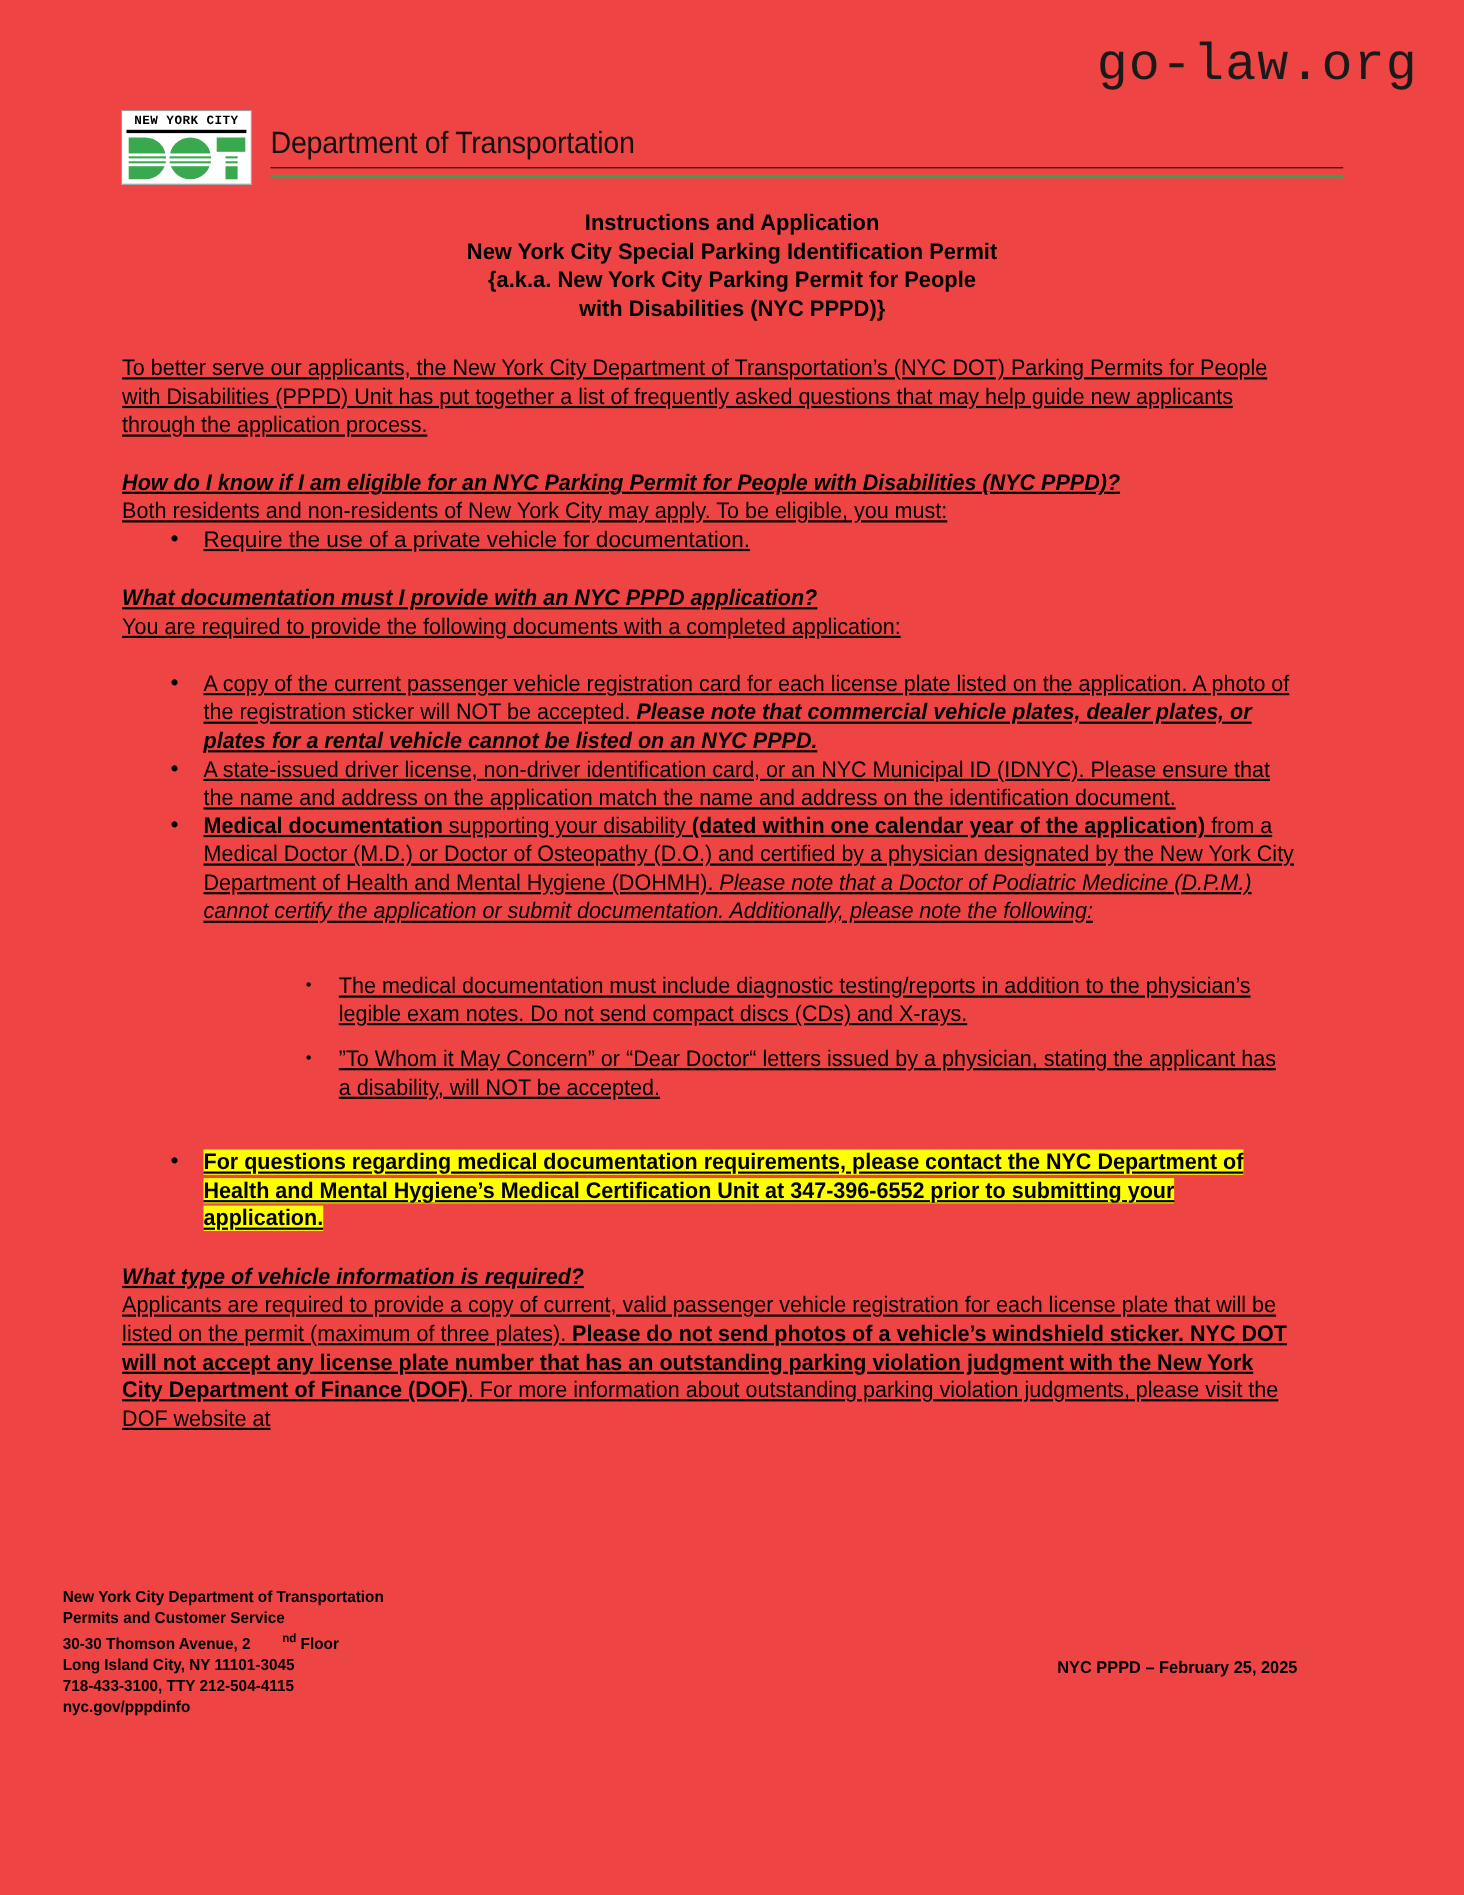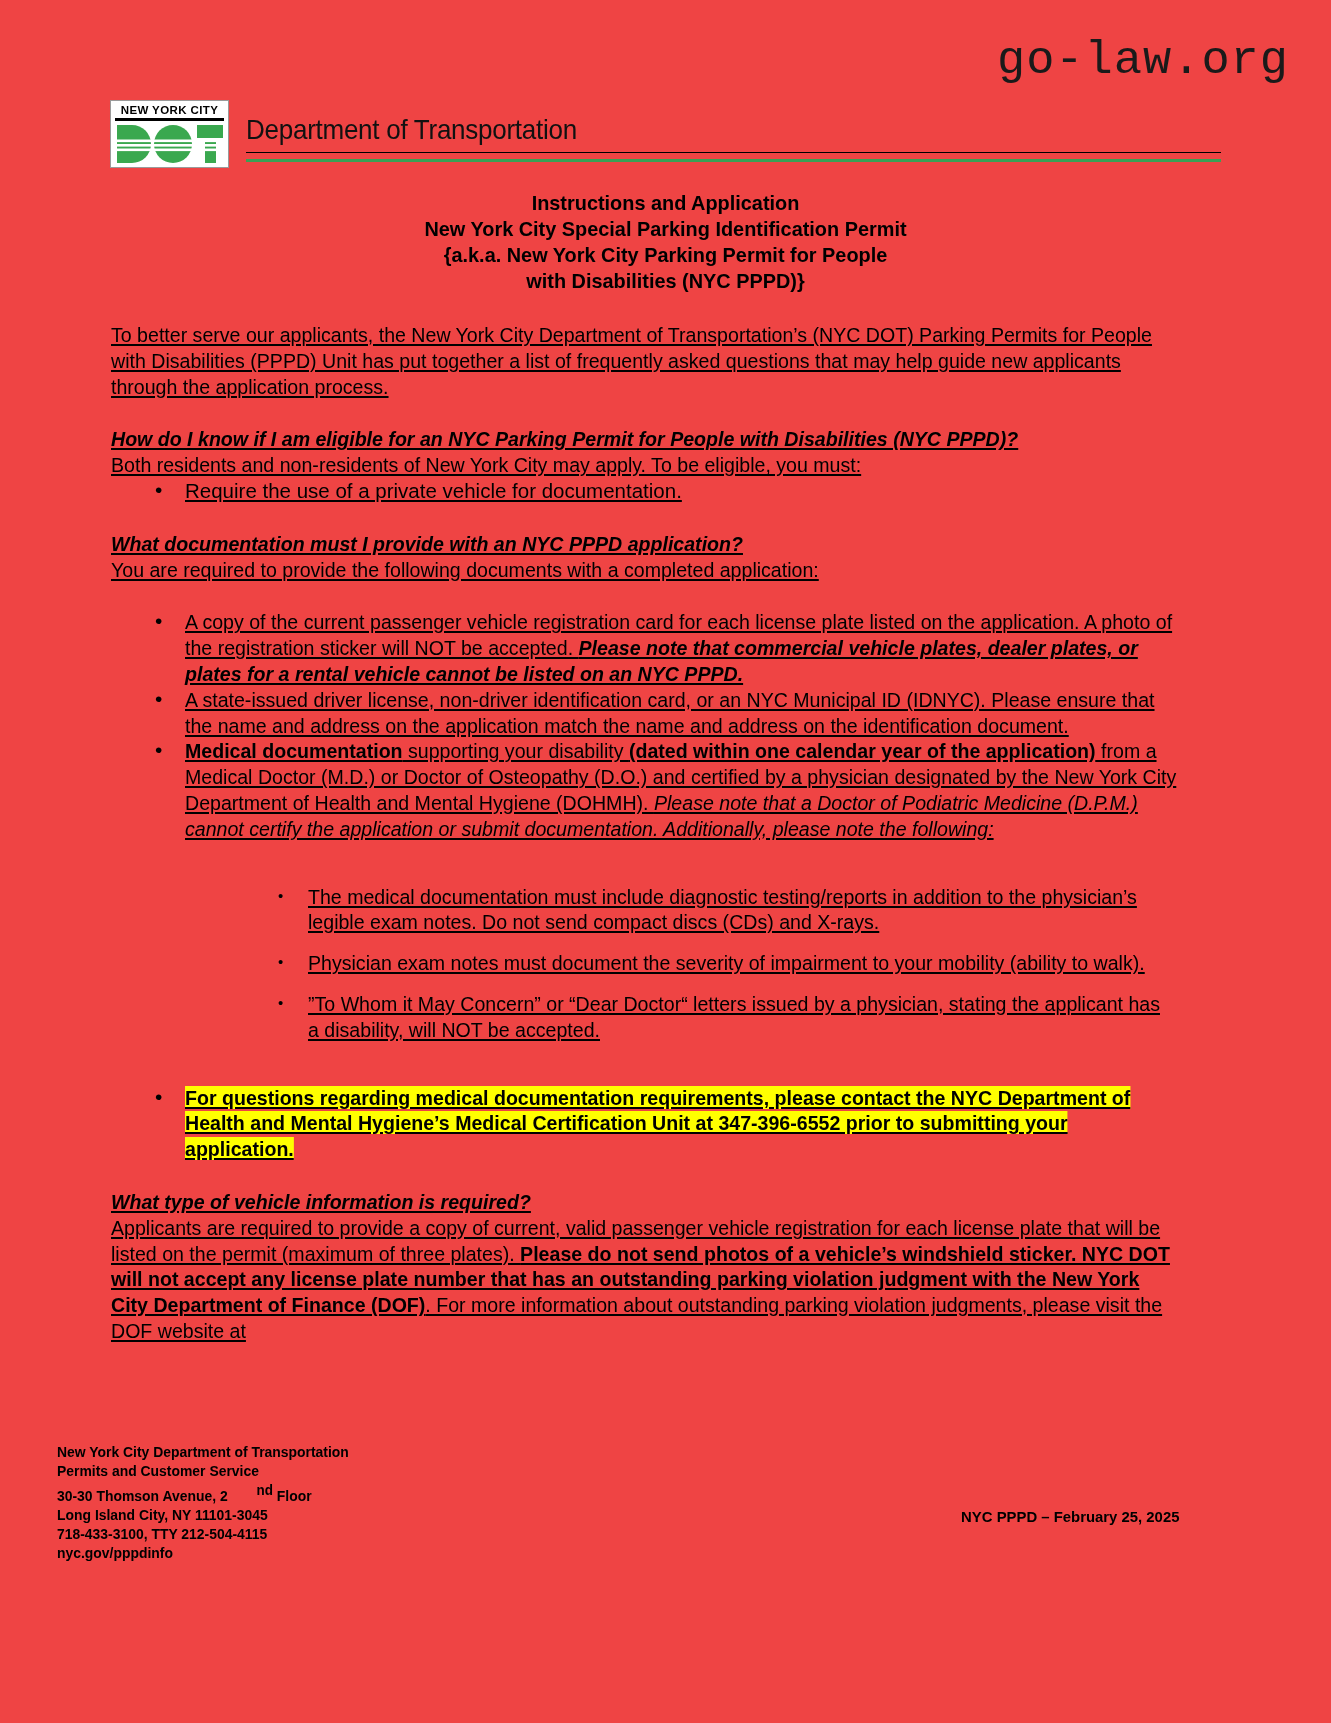--- a/index.html
+++ b/index.html
@@ -47,21 +47,21 @@
     left: 0;
     top: 0;
     width: 119px;
     height: 68px;
     border: 1px solid #9a9a9a;
     background: #ffffff;
     box-sizing: border-box;
     padding: 3px 4px 3px 4px;
   }
   .logo-title {
-    font-family: Liberation Sans, sans-serif;
+    font-family: Liberation Mono, monospace;
     font-weight: bold;
     font-size: 11.5px;
     letter-spacing: 0.4px;
     text-align: center;
     line-height: 13px;
     color: #000;
     white-space: nowrap;
   }
   .logo-rule {
     height: 3px;
@@ -190,21 +190,21 @@
   .footer-left {
     position: absolute;
     left: 57px;
     top: 1443px;
     font-size: 14.5px;
     line-height: 19px;
     font-weight: bold;
     transform: scaleX(0.96);
     transform-origin: left top;
   }
-  .footer-left sup { font-size: 14px; vertical-align: super; padding-left: 30px; }
+  .footer-left sup { font-size: 11px; vertical-align: super; padding-left: 30px; }
 
   .footer-right {
     position: absolute;
     right: 152px;
     top: 1508px;
     font-size: 15.5px;
     font-weight: bold;
     white-space: nowrap;
     transform: scaleX(0.96);
     transform-origin: right top;
@@ -288,23 +288,20 @@
       </li>
     </ul>
 
     <div class="gap-md"></div>
 
     <ul class="lvl2">
       <li>
           <div class="p">The medical documentation must include diagnostic testing/reports in addition to the physician’s legible exam notes. Do not send compact discs (CDs) and X-rays.</div>
         </li>
       <li>
-          <div class="p">Physician exam notes must document the severity of impairment to your mobility (ability to walk).</div>
-        </li>
-      <li>
           <div class="p">”To Whom it May Concern” or “Dear Doctor“ letters issued by a physician, stating the applicant has a disability, will NOT be accepted.</div>
         </li>
     </ul>
 
     <div class="gap-md"></div>
 
     <ul class="lvl1">
       <li>
         <div class="p"><span class="hl">For questions regarding medical documentation requirements, please contact the NYC Department of Health and Mental Hygiene’s Medical Certification Unit at 347-396-6552 prior to submitting your application.</span></div>
       </li>

